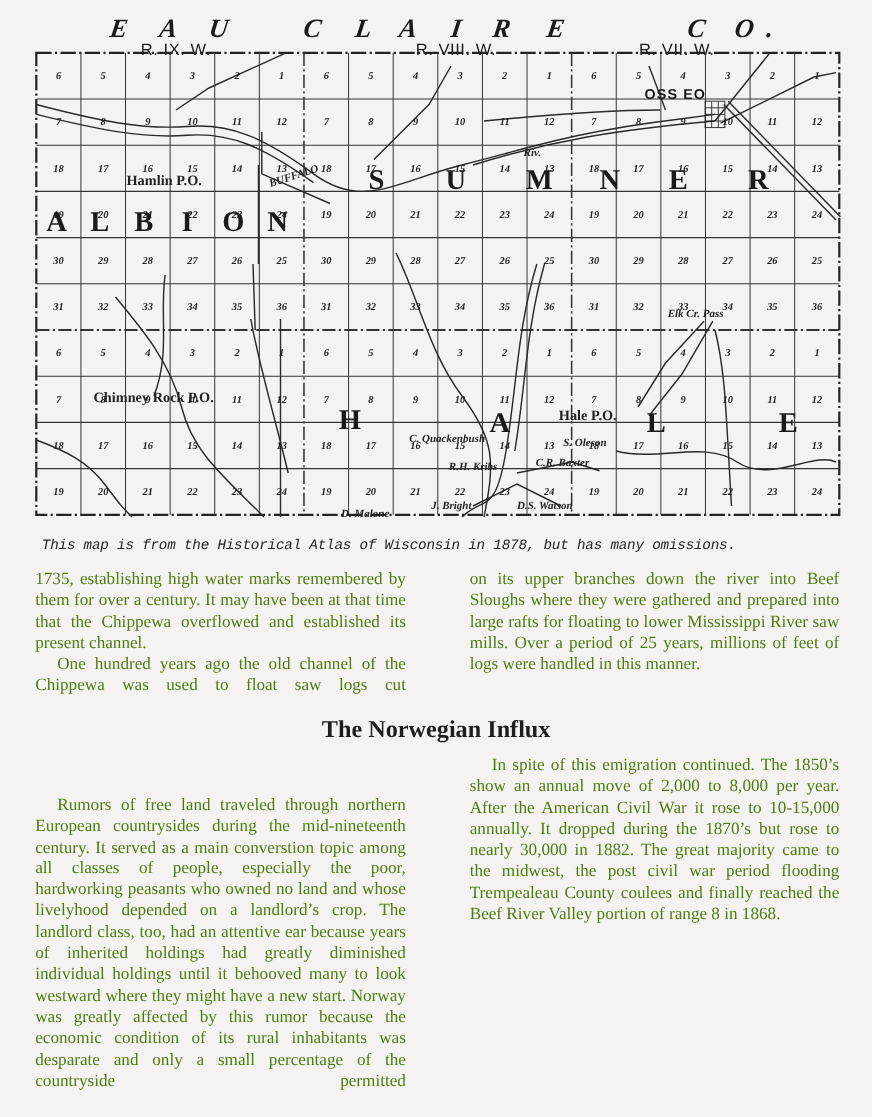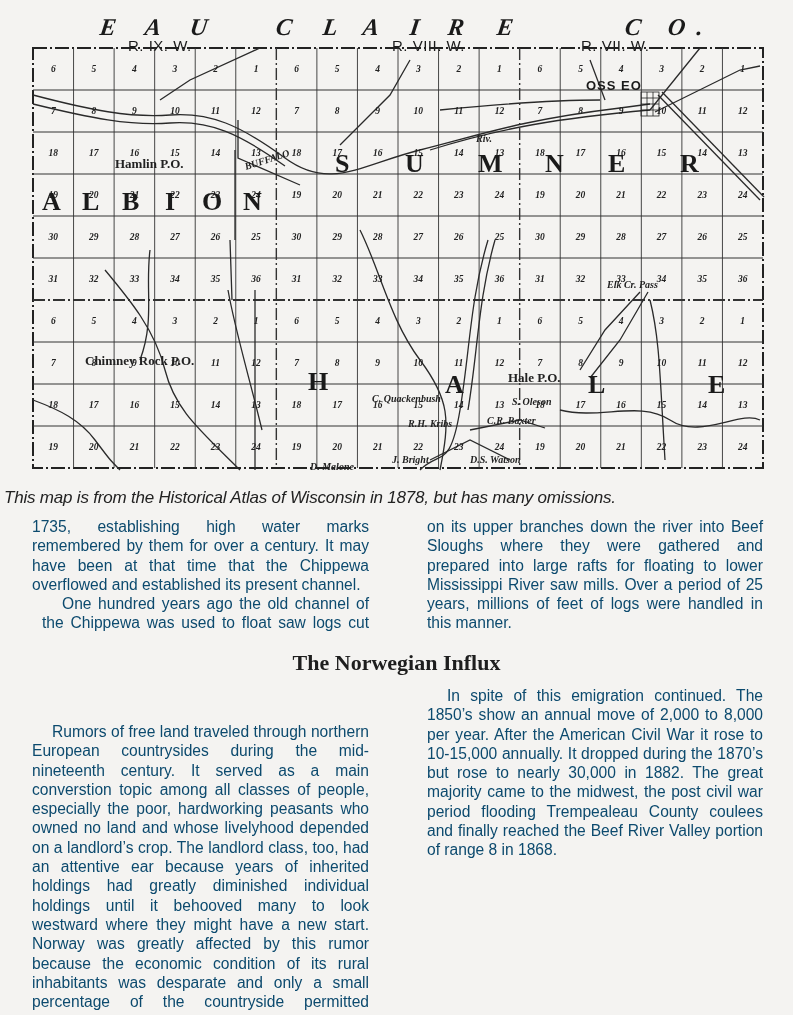--- a/index.html
+++ b/index.html
@@ -13,31 +13,31 @@
     position:absolute; top:14px; font-family:"Liberation Serif", serif;
     font-style:italic; font-weight:bold; font-size:24px; color:#1a1a1a;
     transform:skewX(-8deg);
   }
   .range-label {
     position:absolute; top:37px; font-family:"Liberation Sans", sans-serif;
     font-size:15px; color:#1a1a1a; letter-spacing:0.5px;
   }
   svg.map { position:absolute; left:0; top:0; }
   .caption {
-    position:absolute; left:4px; top:488px; font-size:17px;
-    font-style:italic; font-family:Liberation Sans, sans-serif; color:#222;
+    position:absolute; left:38px; top:488px; font-size:13px;
+    font-style:italic; font-family:Liberation Mono, monospace; color:#222;
     letter-spacing:-0.2px;
   }
   .col {
-    position:absolute; font-family:Liberation Sans, sans-serif;
-    font-size:15.6px; line-height:19.3px; text-align:justify; color:#0c4a6e;
+    position:absolute; font-family:Liberation Serif, serif;
+    font-size:15.6px; line-height:19.3px; text-align:justify; color:#4d7c0f;
   }
   .col p { margin:0; }
   .col p.indent { text-indent:20px; }
-  .col p.last-left { text-align-last:left;margin-left:10px; }
+  .col p.last-left { text-align-last:left; }
   .heading {
     position:absolute; left:0; width:793px; top:650px; text-align:center;
     font-family:"Liberation Serif", serif; font-weight:bold; font-size:22px;
     color:#1e1e1e;
   }
   .sec-num { font-family:"Liberation Serif", serif; font-style:italic; font-weight:bold; font-size:9.5px; fill:#222; }
   .twp-letter { font-family:"Liberation Serif", serif; font-weight:bold; font-size:26px; fill:#1a1a1a; }
   .place { font-family:"Liberation Serif", serif; font-weight:bold; font-size:13px; fill:#222; }
   .place-sm { font-family:"Liberation Serif", serif; font-style:italic; font-weight:bold; font-size:10px; fill:#222; }
   .osseo { font-family:"Liberation Sans", sans-serif; font-weight:bold; font-size:13px; fill:#1a1a1a; letter-spacing:1px; }
@@ -54,21 +54,21 @@
   <span class="map-title-letter" style="left:323px">L</span>
   <span class="map-title-letter" style="left:363px">A</span>
   <span class="map-title-letter" style="left:410px">I</span>
   <span class="map-title-letter" style="left:448px">R</span>
   <span class="map-title-letter" style="left:497px">E</span>
   <span class="map-title-letter" style="left:625px">C</span>
   <span class="map-title-letter" style="left:668px">O</span>
   <span class="map-title-letter" style="left:697px">.</span>
 
   <span class="range-label" style="left:128px">R. IX. W.</span>
-  <span class="range-label" style="left:392px">R. VIII. W.</span>
+  <span class="range-label" style="left:378px">R. VIII. W.</span>
   <span class="range-label" style="left:581px">R. VII. W.</span>
 
   <svg class="map" id="map-svg" width="793" height="478">
     <g id="grid">
         <rect x="33" y="48" width="730" height="420" fill="none" stroke="#222" stroke-width="2" stroke-dasharray="14 3 2 3"></rect>
         <line x1="73.55555555555556" y1="48" x2="73.55555555555556" y2="468" stroke="#333" stroke-width="0.9"></line>
         <line x1="114.11111111111111" y1="48" x2="114.11111111111111" y2="468" stroke="#333" stroke-width="0.9"></line>
         <line x1="154.66666666666669" y1="48" x2="154.66666666666669" y2="468" stroke="#333" stroke-width="0.9"></line>
         <line x1="195.22222222222223" y1="48" x2="195.22222222222223" y2="468" stroke="#333" stroke-width="0.9"></line>
         <line x1="235.77777777777777" y1="48" x2="235.77777777777777" y2="468" stroke="#333" stroke-width="0.9"></line>

